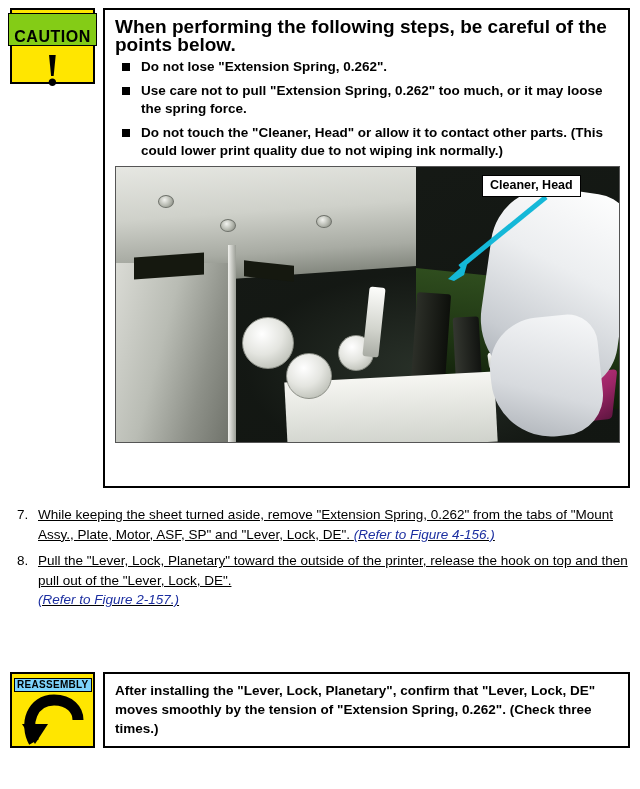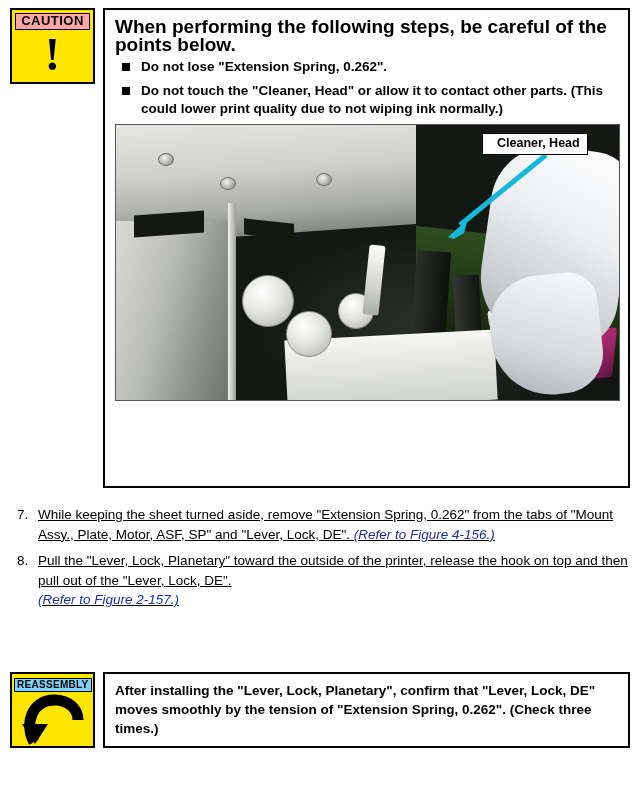--- a/index.html
+++ b/index.html
@@ -30,26 +30,26 @@
     height: 76px;
     background: #ffe600;
     border: 2px solid #000;
     display: flex;
     flex-direction: column;
     align-items: center;
     flex: 0 0 auto;
     padding-top: 3px;
   }
   .caution-badge .caution-word {
-    font-size: 13px;
+    font-size: 16px;
     font-weight: bold;
     letter-spacing: 0.5px;
     border: 1.5px solid #000;
-    background: #fca5a5;
-    padding: 0px 5px 1px 5px;
+    background: #84cc16;
+    padding: 16px 5px 1px 5px;
     line-height: 14px;
   }
   .caution-badge .bang {
     font-size: 46px;
     font-weight: bold;
     line-height: 46px;
     margin-top: 2px;
     font-family: "Liberation Serif", serif;
   }
 
@@ -206,21 +206,21 @@
 
   
   .callout-box {
     position: absolute;
     left: 366px;
     top: 8px;
     border: 1.5px solid #000;
     background: #ffffff;
     font-size: 12.5px;
     font-weight: bold;
-    padding: 2px 7px 3px 14px;
+    padding: 2px 7px 3px 7px;
     line-height: 15px;
     white-space: nowrap;
     z-index: 5;
   }
   .callout-arrow {
     position: absolute;
     left: 318px;
     top: 22px;
     width: 120px;
     height: 100px;
@@ -303,20 +303,21 @@
   <div class="caution-body">
     <p class="caution-title">When performing the following steps, be careful of the points below.</p>
 
     <ul class="caution-list">
       <li>
         <span class="sq"></span>
         <span>Do not lose "Extension Spring, 0.262".</span>
       </li>
       <li>
         <span class="sq"></span>
+        <span>Use care not to pull "Extension Spring, 0.262" too much, or it may loose the spring force.</span>
       </li>
       <li>
         <span class="sq"></span>
         <span>Do not touch the "Cleaner, Head" or allow it to contact other parts. (This could lower print quality due to not wiping ink normally.)</span>
       </li>
     </ul>
 
     <div class="photo-wrap">
       <div class="photo-bg"></div>
       <div class="metal-panel"></div>

